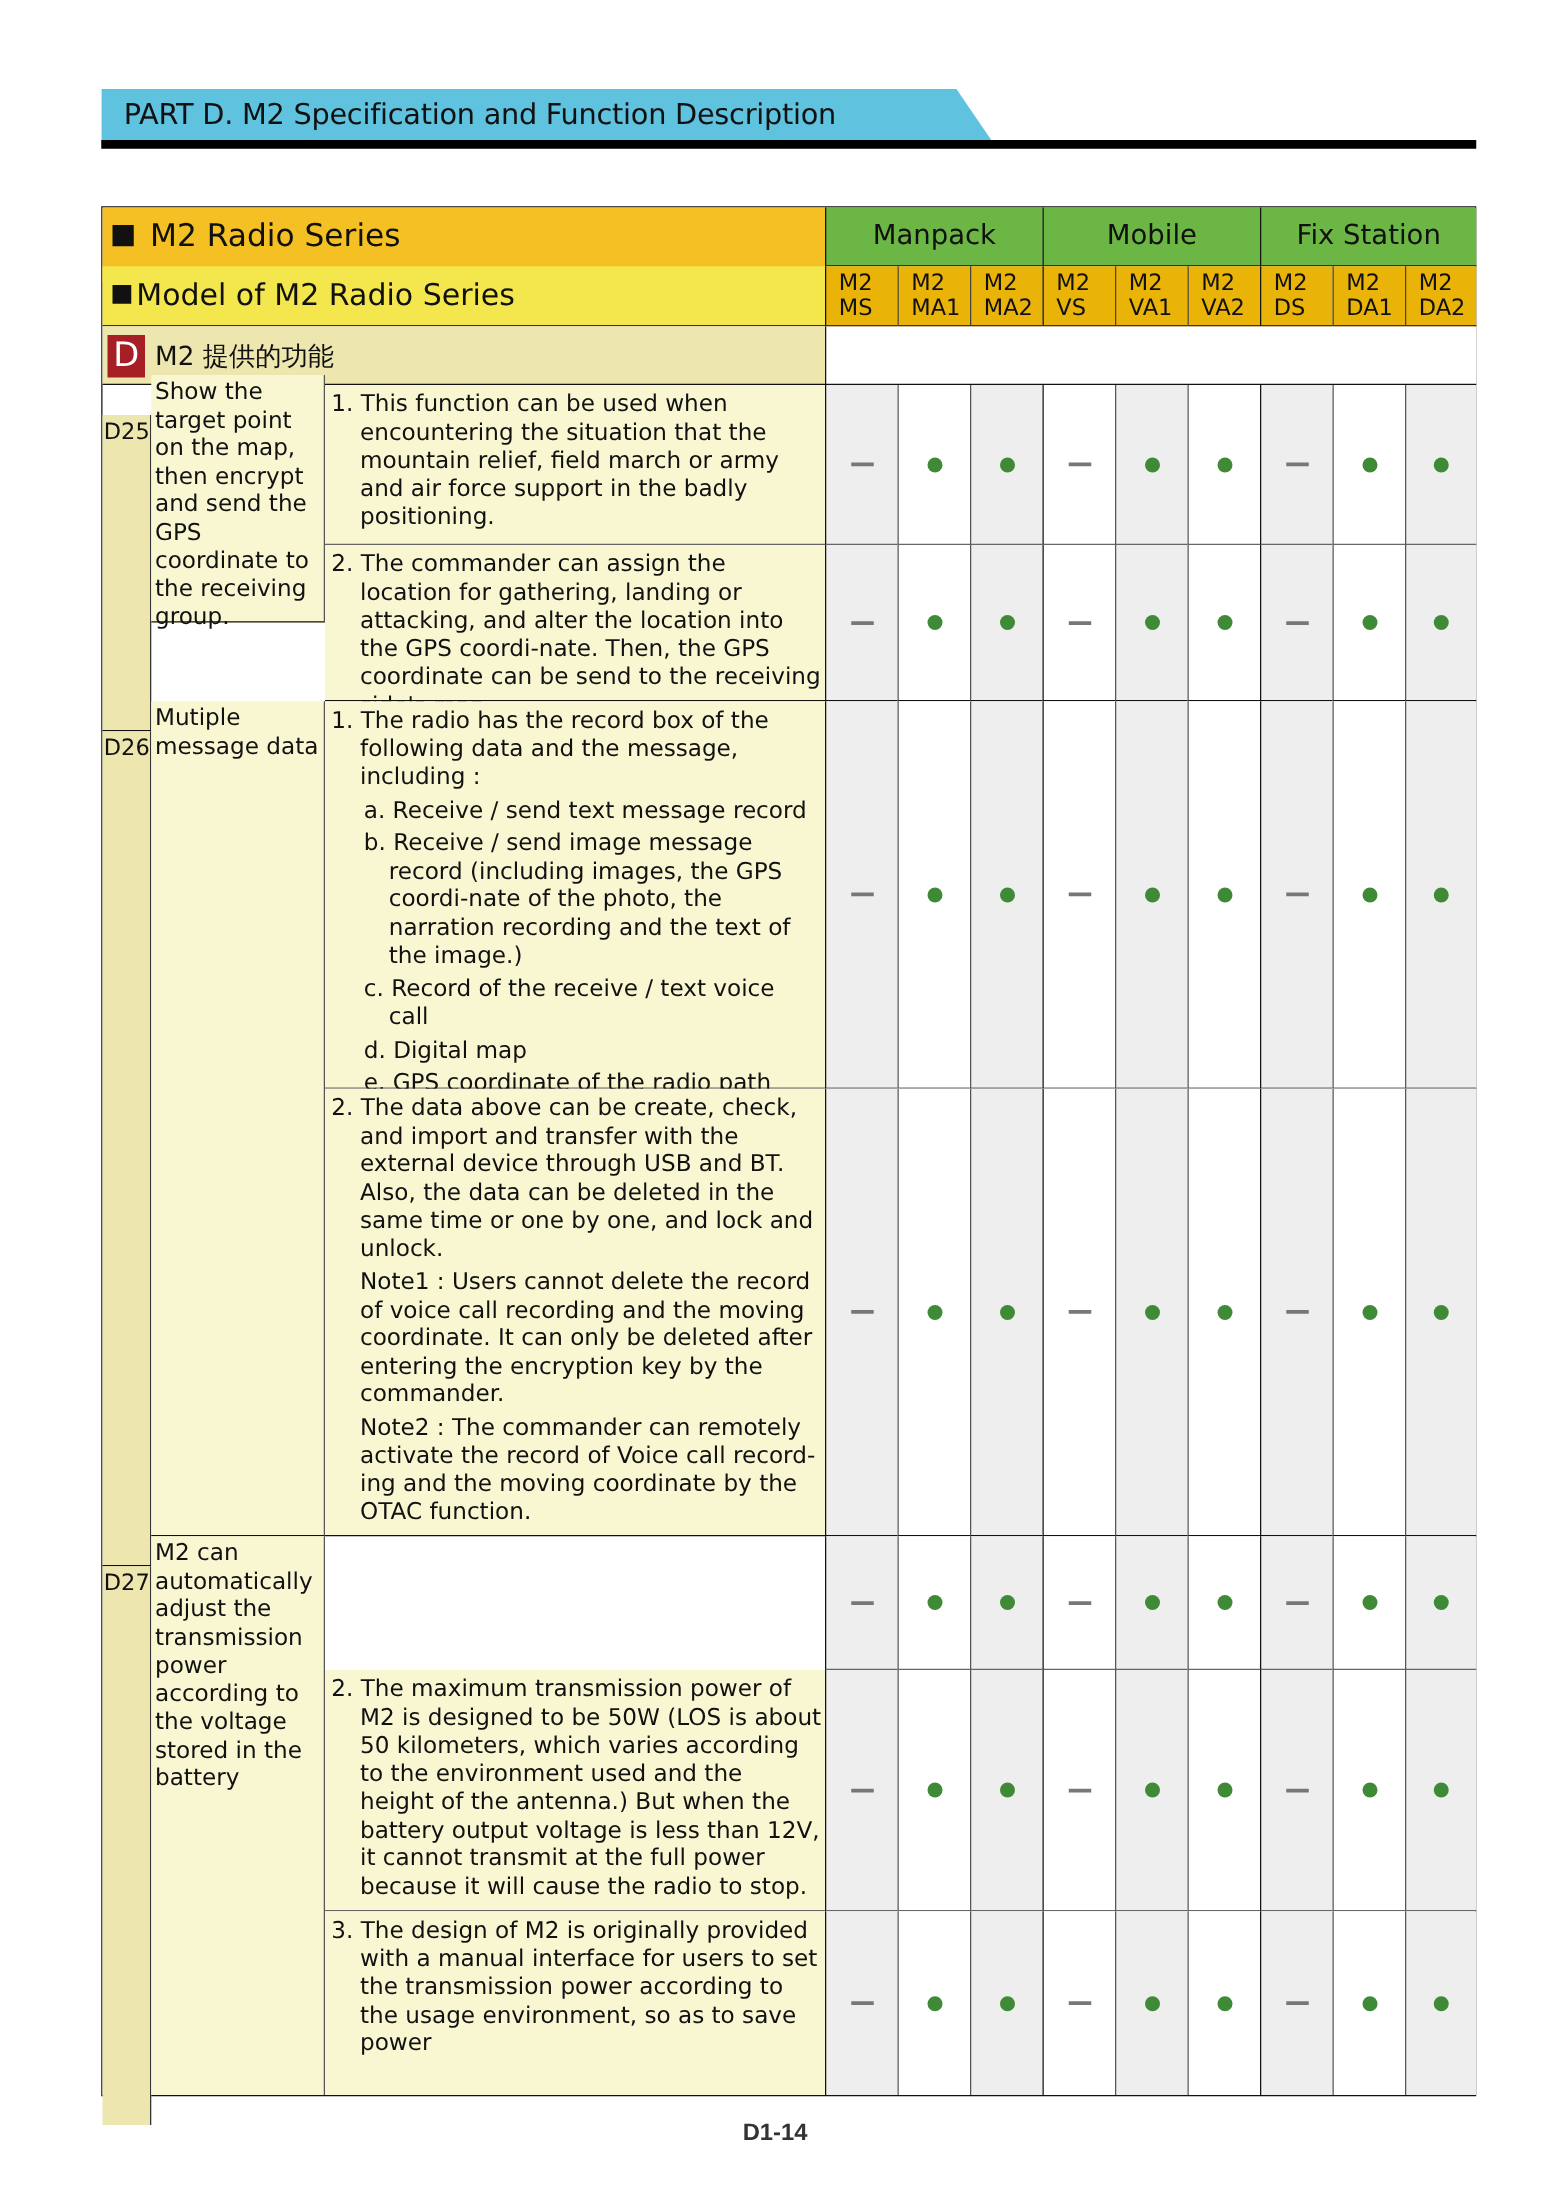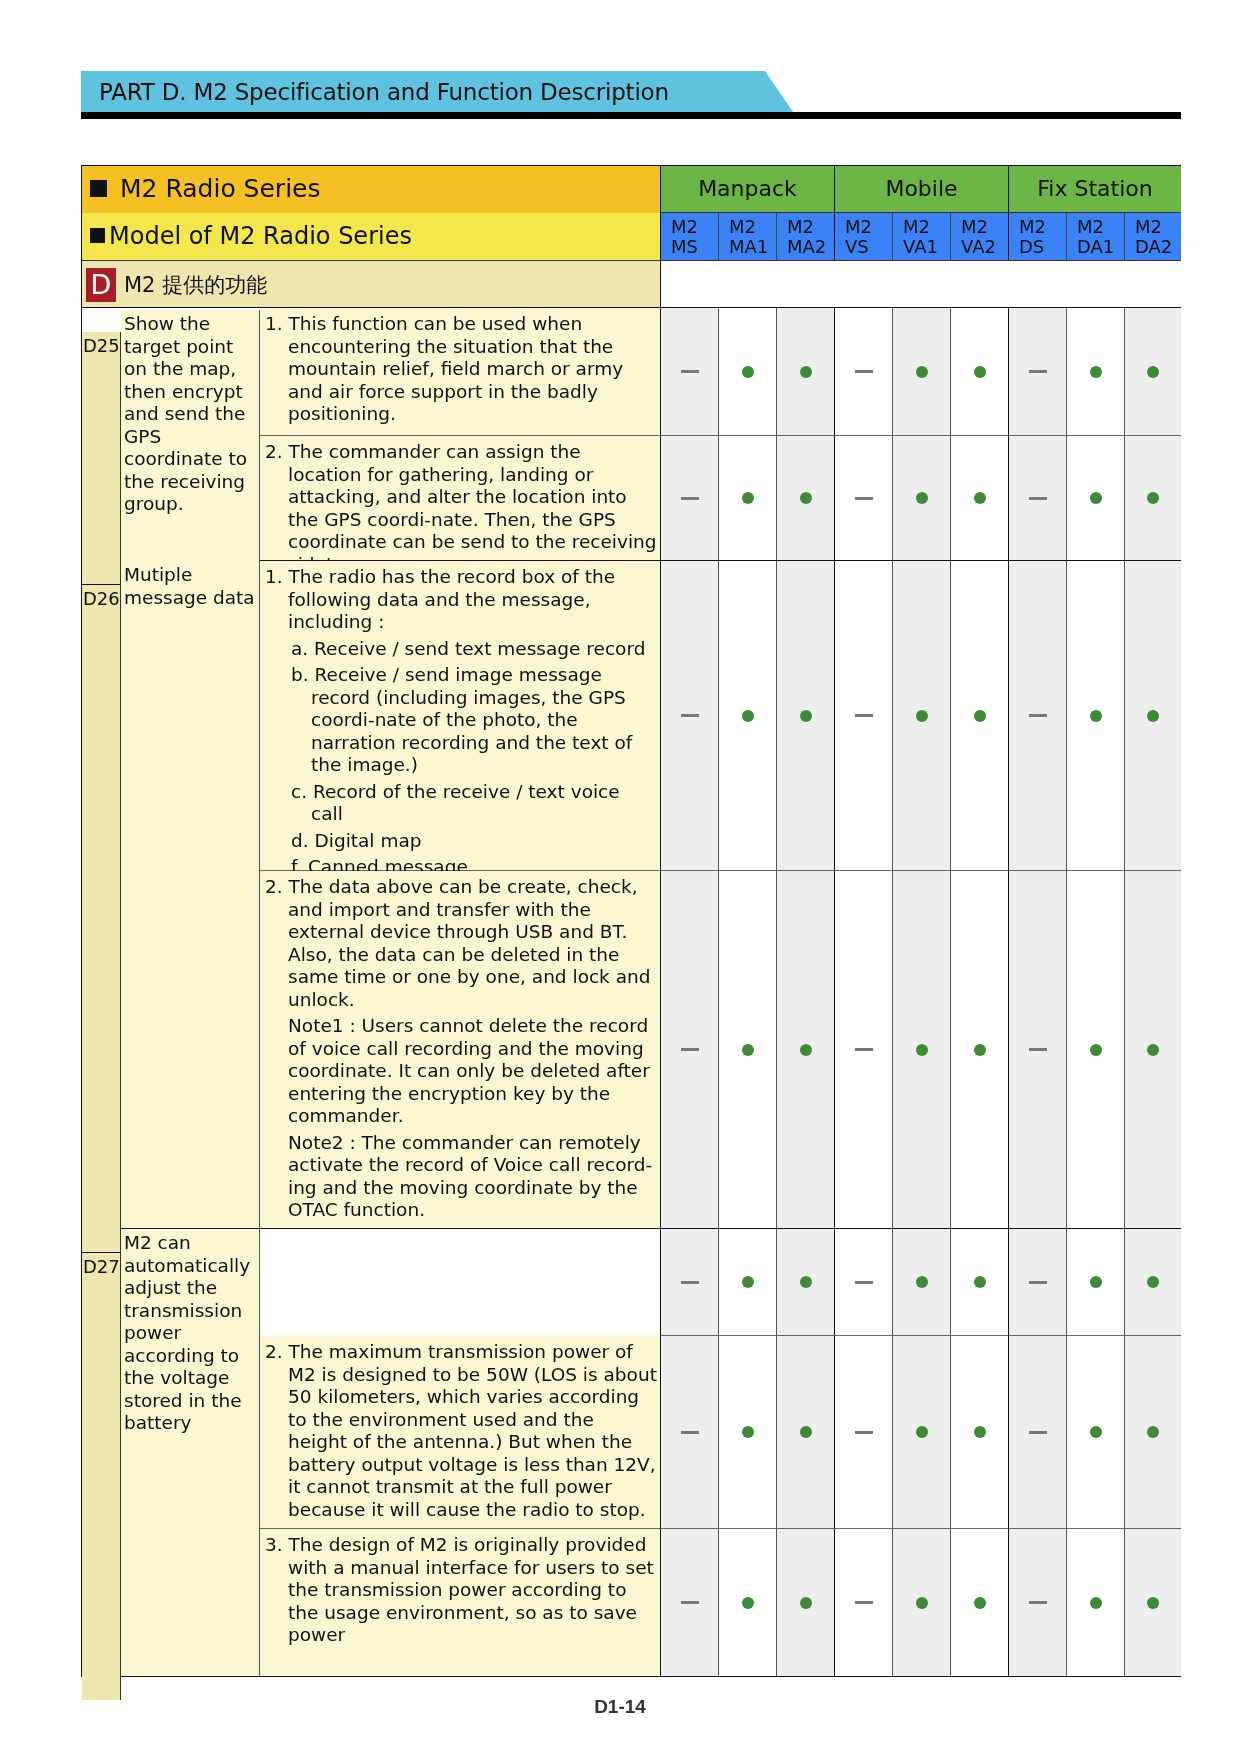--- a/index.html
+++ b/index.html
@@ -17,21 +17,21 @@
   .hdr-text{position:absolute;left:8px;white-space:nowrap;}
   .sq{display:inline-block;background:#111;vertical-align:middle;}
   .hdr1 .hdr-text{top:7px;font-size:25px;line-height:32px;}
   .hdr1 .sq{width:17px;height:17px;margin-right:13px;margin-top:-4px;}
   .hdr2 .hdr-text{top:8px;font-size:24px;line-height:31px;}
   .hdr2 .sq{width:15px;height:15px;margin-right:4px;margin-top:-4px;}
   .d-badge{position:absolute;left:4px;top:7px;width:30px;height:34px;background:#a51f24;color:#fff;font-size:27px;line-height:34px;text-align:center;}
   .hdr3-label{position:absolute;left:42px;top:10px;font-size:21px;line-height:28px;white-space:nowrap;}
 
   .grp{top:0;height:47px;background:#6bb644;border-left:1.5px solid #111;border-bottom:1px solid #333;text-align:center;font-size:22px;line-height:45px;color:#111;}
-  .model{top:47px;height:48px;background:#3b82f6;border-left:1px solid #444;border-bottom:1px solid #333;font-size:18px;line-height:20px;padding:4px 0 0 10px;color:#111;}
+  .model{top:47px;height:48px;background:#eab308;border-left:1px solid #444;border-bottom:1px solid #333;font-size:18px;line-height:20px;padding:4px 0 0 10px;color:#111;}
   .model.gl{border-left:1.5px solid #111;}
   .blank{left:578px;top:95px;width:521px;height:47px;background:#fff;border-left:1.5px solid #111;border-bottom:1.5px solid #111;}
 
   .idcol{left:0;width:39px;background:#ede6ae;border-right:1px solid #333;margin-top:24px;}
   .idtext{position:absolute;left:1px;top:3px;font-size:18px;line-height:22px;}
   .featcol{left:39px;width:139px;background:#f8f7d1;border-right:1px solid #555;}
   .feattext{position:absolute;left:3px;top:3px;width:132px;font-size:18.5px;line-height:22.5px;}
   .desc{left:178px;width:400px;background:#f8f7d1;border-bottom:1px solid #666;}
   .desc.last{border-bottom:none;}
   .desc-inner{position:absolute;left:5px;top:5px;width:392px;font-size:18.5px;line-height:22.5px;}
@@ -87,21 +87,21 @@
     <div class="cell grp" style="left:926px;width:173px">Fix Station</div>
     <div class="cell model gl" style="left:926px;width:58px;white-space:pre">M2
 DS</div>
     <div class="cell model" style="left:984px;width:58px;white-space:pre">M2
 DA1</div>
     <div class="cell model" style="left:1042px;width:57px;white-space:pre">M2
 DA2</div>
     <div class="cell idcol grp-sep" style="top:142px;height:253px">
       <div class="idtext">D25</div>
     </div>
-    <div class="cell featcol grp-sep" style="top:144px;height:253px">
+    <div class="cell featcol grp-sep" style="top:134px;height:198px">
       <div class="feattext">Show the target point on the map, then encrypt and send the GPS coordinate to the receiving group.</div>
     </div>
     <div class="cell desc" style="top:142px;height:128px">
       <div class="desc-inner">
         <div class="desc-item">1. This function can be used when encountering the situation that the mountain relief, field march or army and air force support in the badly positioning.</div>
       </div>
     </div>
     <div class="cell chk g gl" style="left:578px;top:142px;height:128px;">
       <span class="dash"></span>
     </div>
@@ -167,20 +167,21 @@
     <div class="cell featcol grp-sep" style="top:395px;height:668px">
       <div class="feattext">Mutiple message data</div>
     </div>
     <div class="cell desc" style="top:395px;height:310px">
       <div class="desc-inner">
         <div class="desc-item">1. The radio has the record box of the following data and the message, including :</div>
         <div class="sub">a. Receive / send text message record</div>
         <div class="sub">b. Receive / send image message record (including images, the GPS coordi-nate of the photo, the narration recording and the text of the image.)</div>
         <div class="sub">c. Record of the receive / text voice call</div>
         <div class="sub">d. Digital map</div>
+        <div class="sub">e. GPS coordinate of the radio path</div>
         <div class="sub">f. Canned message</div>
       </div>
     </div>
     <div class="cell chk g gl" style="left:578px;top:395px;height:310px;">
       <span class="dash"></span>
     </div>
     <div class="cell chk w" style="left:636px;top:395px;height:310px;">
       <span class="dot"></span>
     </div>
     <div class="cell chk g" style="left:694px;top:395px;height:310px;">

